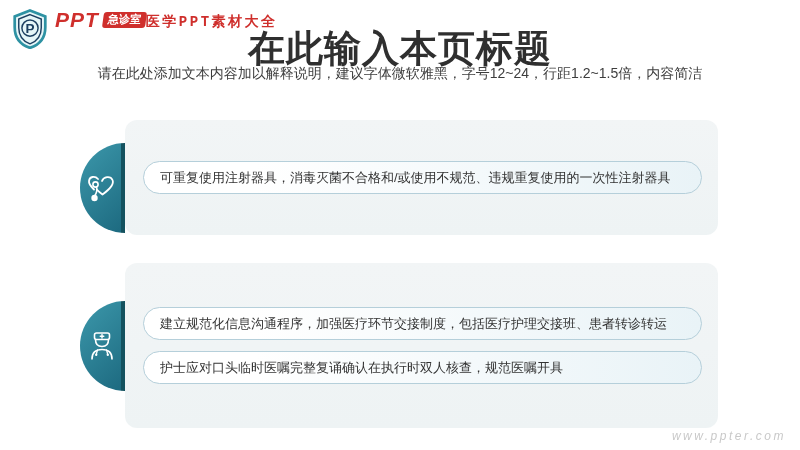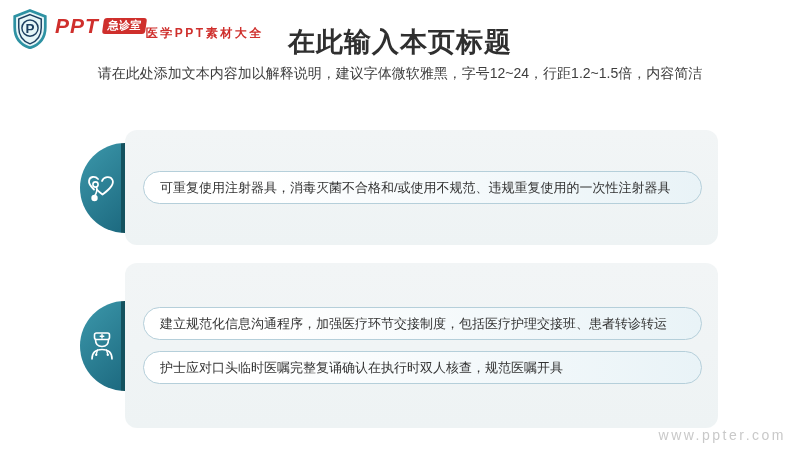--- a/index.html
+++ b/index.html
@@ -7,51 +7,51 @@
   body { font-family:"Liberation Sans","DejaVu Sans",sans-serif; background:#ffffff; overflow:hidden; }
   .slide { position:relative; width:800px; height:450px; background:#ffffff; }
 
   
   .logo { position:absolute; left:12px; top:9px; display:flex; align-items:flex-start; gap:7px; }
   .logo-shield { width:36px; height:40px; }
   .logo-text { display:flex; flex-direction:row; }
   .logo-row1 { display:flex; align-items:center; gap:4px; }
   .logo-brand { color:#cf2f2c; font-size:21px; font-weight:900; font-style:italic; letter-spacing:1px; line-height:20px; }
   .logo-badge { background:#cf2f2c; color:#ffffff; font-size:11px; font-weight:700; padding:1px 5px 2px; border-radius:3px; transform:skewX(-8deg); line-height:13px; }
-  .logo-tagline { color:#cf2f2c; font-size:12px; font-weight:700; letter-spacing:2.5px; margin-top:16px; }
+  .logo-tagline { color:#cf2f2c; font-size:14px; font-weight:700; letter-spacing:2.5px; margin-top:4px;font-family:Liberation Mono, monospace; }
 
   
   .title { position:absolute; left:0; top:24px; width:800px; text-align:center;
-           font-size:27px; font-weight:800; color:#2f2f2f; letter-spacing:1px; }
+           font-size:37px; font-weight:800; color:#2f2f2f; letter-spacing:1px; }
   .subtitle { position:absolute; left:40px; top:64px; width:720px; text-align:center;
               font-size:14px; color:#3d3d3d; line-height:19px; }
 
   
   .card { position:absolute; left:125px; width:593px; background:linear-gradient(180deg,#f2f5f6,#eef3f4);
           border-radius:12px; display:flex; flex-direction:column; justify-content:center; gap:11px;
           padding:0 16px 0 18px; }
-  .card-1 { top:130px; height:115px; }
+  .card-1 { top:120px; height:115px; }
   .card-2 { top:263px; height:165px;justify-content:center; }
 
   .pill { height:33px; display:flex; align-items:center; padding:0 16px;
           border:1px solid #b5cfda; border-radius:17px;
           background:linear-gradient(90deg,#ffffff 20%,#e9f3f7);
           font-size:13px; color:#333333; white-space:nowrap; overflow:hidden; }
 
   
   .semi { position:absolute; width:45px; height:90px; border-radius:45px 0 0 45px;
           background:linear-gradient(135deg,#3c98ab,#1d6a80);
           border-right:4px solid #14525f; display:flex; align-items:center; justify-content:flex-end; }
   .semi-1 { left:80px; top:143px; }
   .semi-2 { left:80px; top:301px; }
   .semi svg { margin-right:2px; }
 
   
-  .watermark { position:absolute; right:14px; bottom:7px; font-size:14px; color:#c9c9c9;
-               letter-spacing:2.5px; }
+  .watermark { position:absolute; right:14px; bottom:7px; font-size:12px; color:#c9c9c9;
+               letter-spacing:2.5px;font-style:italic; }
 </style>
 </head>
 <body>
 
 <div class="slide">
 
   <div class="logo">
     <svg class="logo-shield" viewBox="0 0 40 44">
       <path d="M20 1.5 L37 8 V20 C37 32.5 29.5 39.8 20 43 C10.5 39.8 3 32.5 3 20 V8 Z" fill="#e6f6f8" stroke="#2e92a3" stroke-width="3"></path>
       <path d="M20 6 L32.5 11 V20.5 C32.5 30 27 35.8 20 38.5 C13 35.8 7.5 30 7.5 20.5 V11 Z" fill="none" stroke="#1c3f60" stroke-width="1.6"></path>

